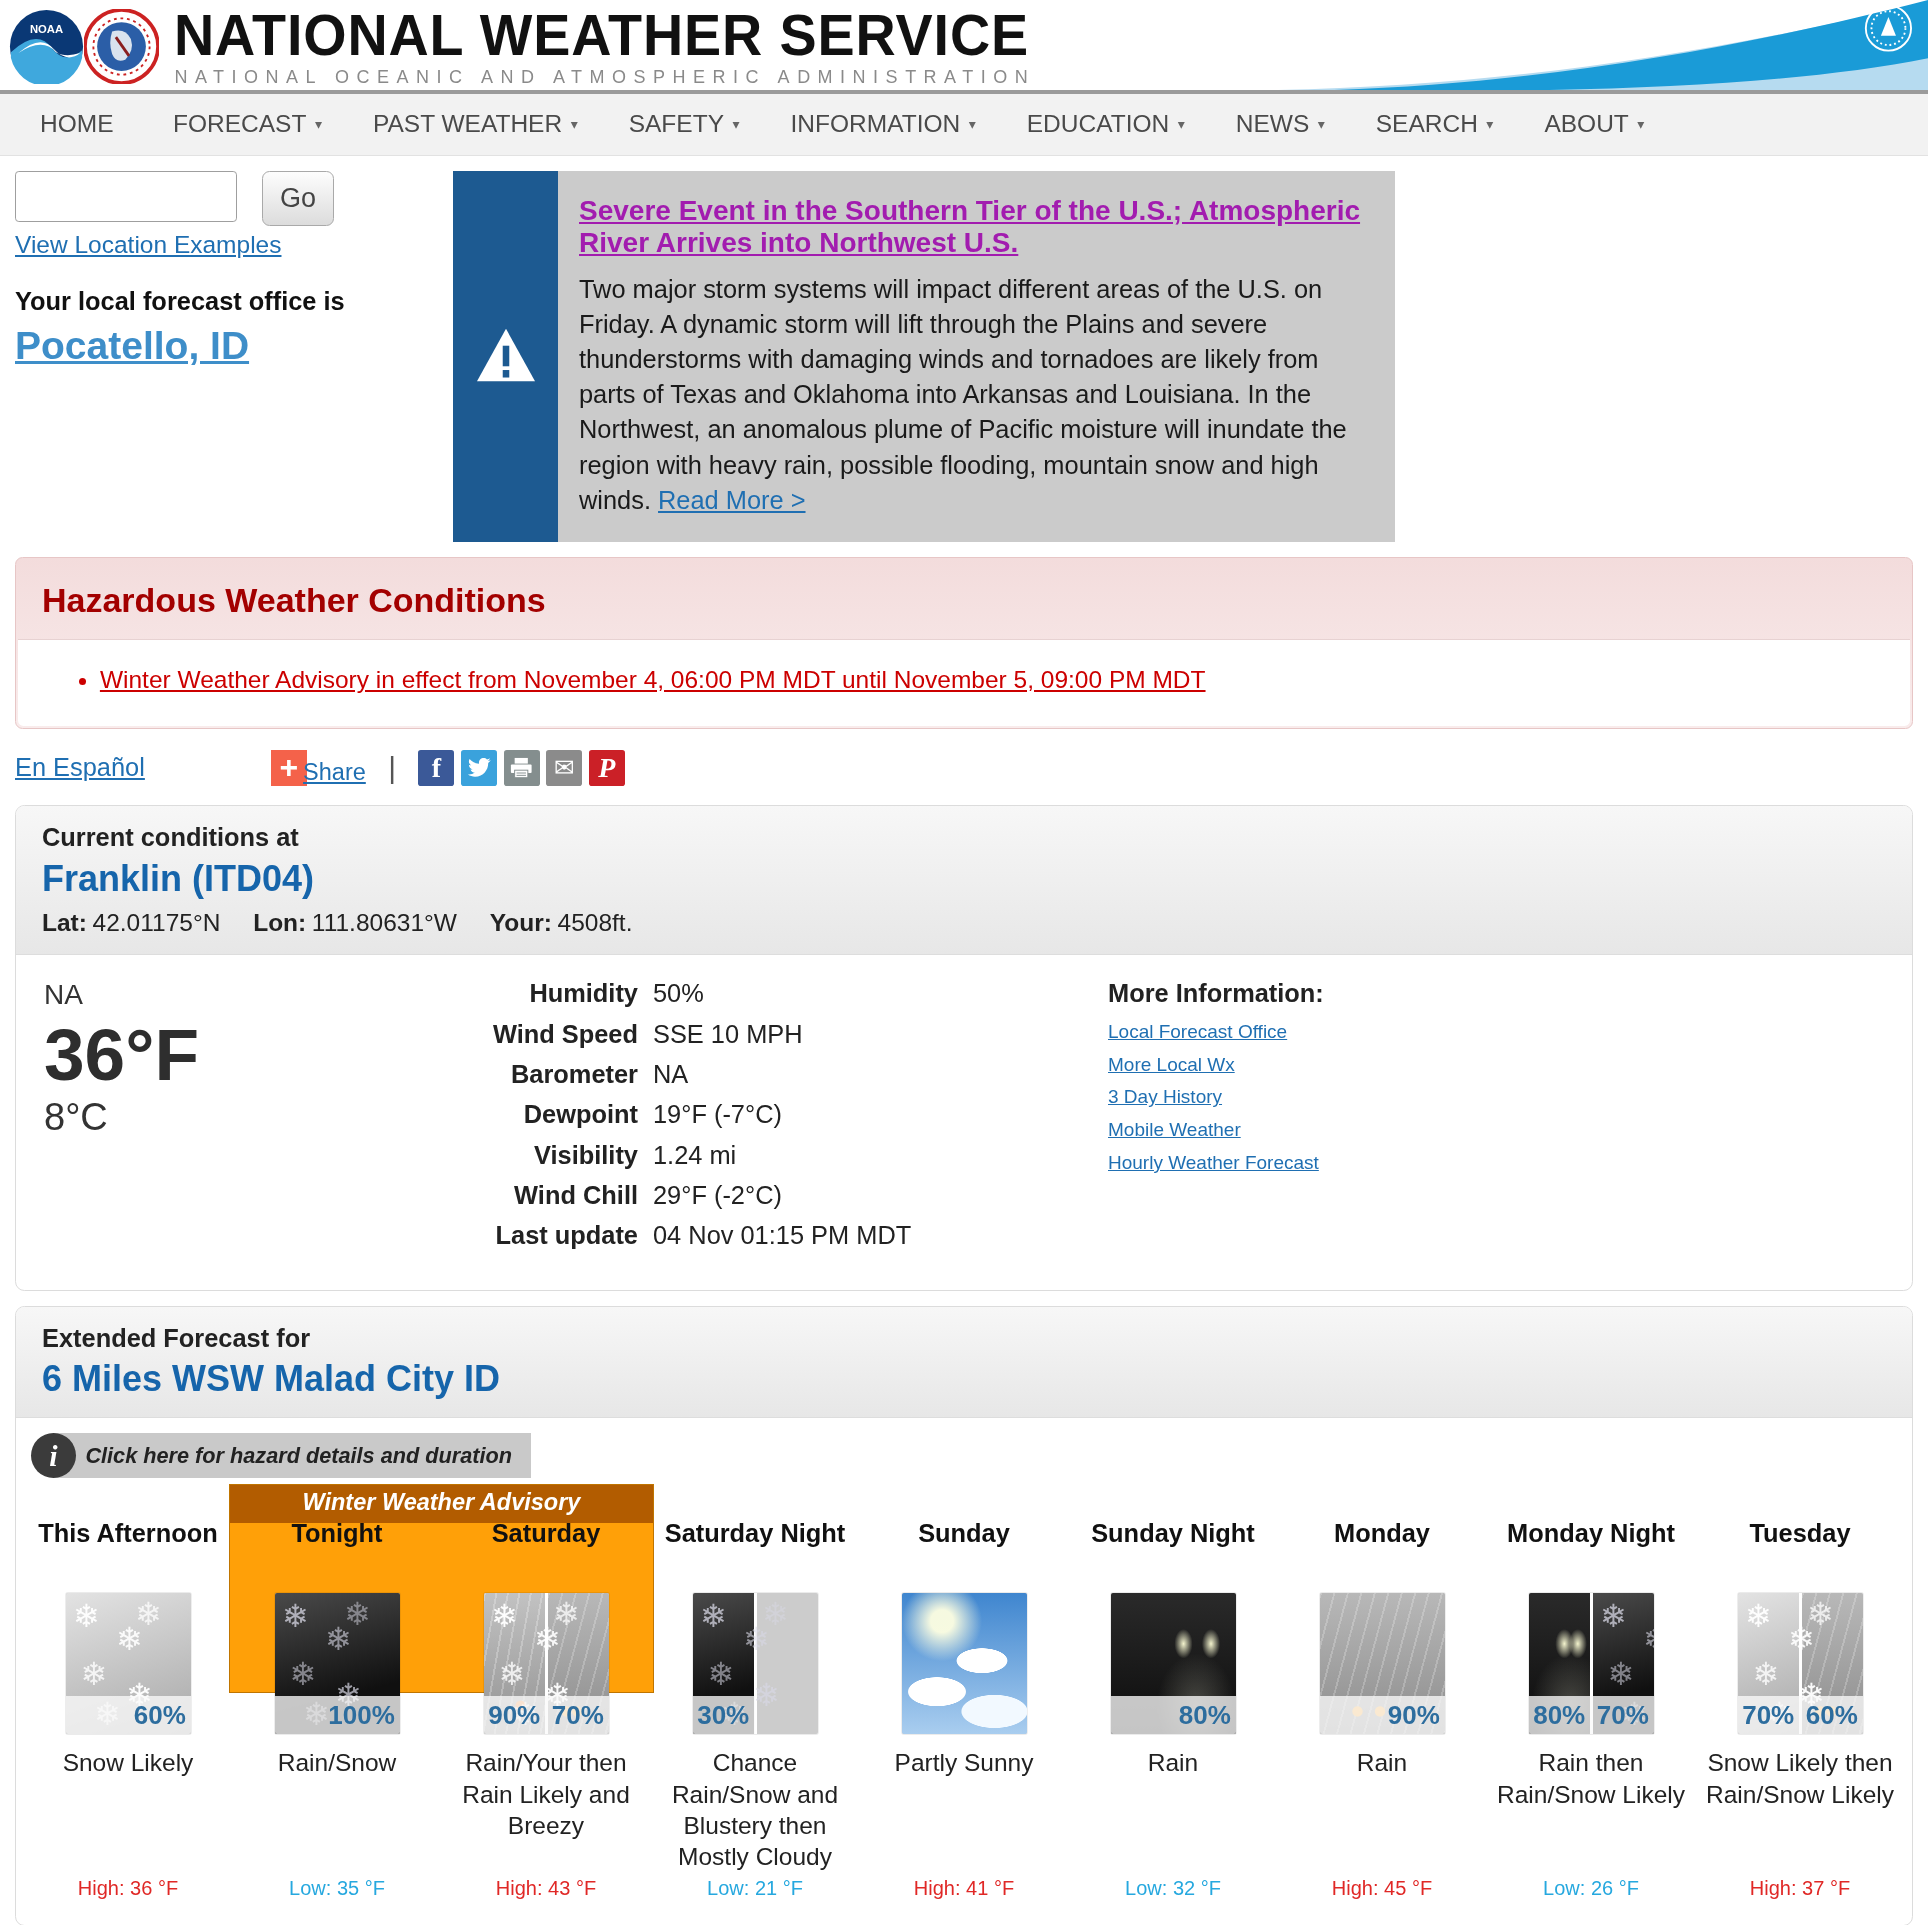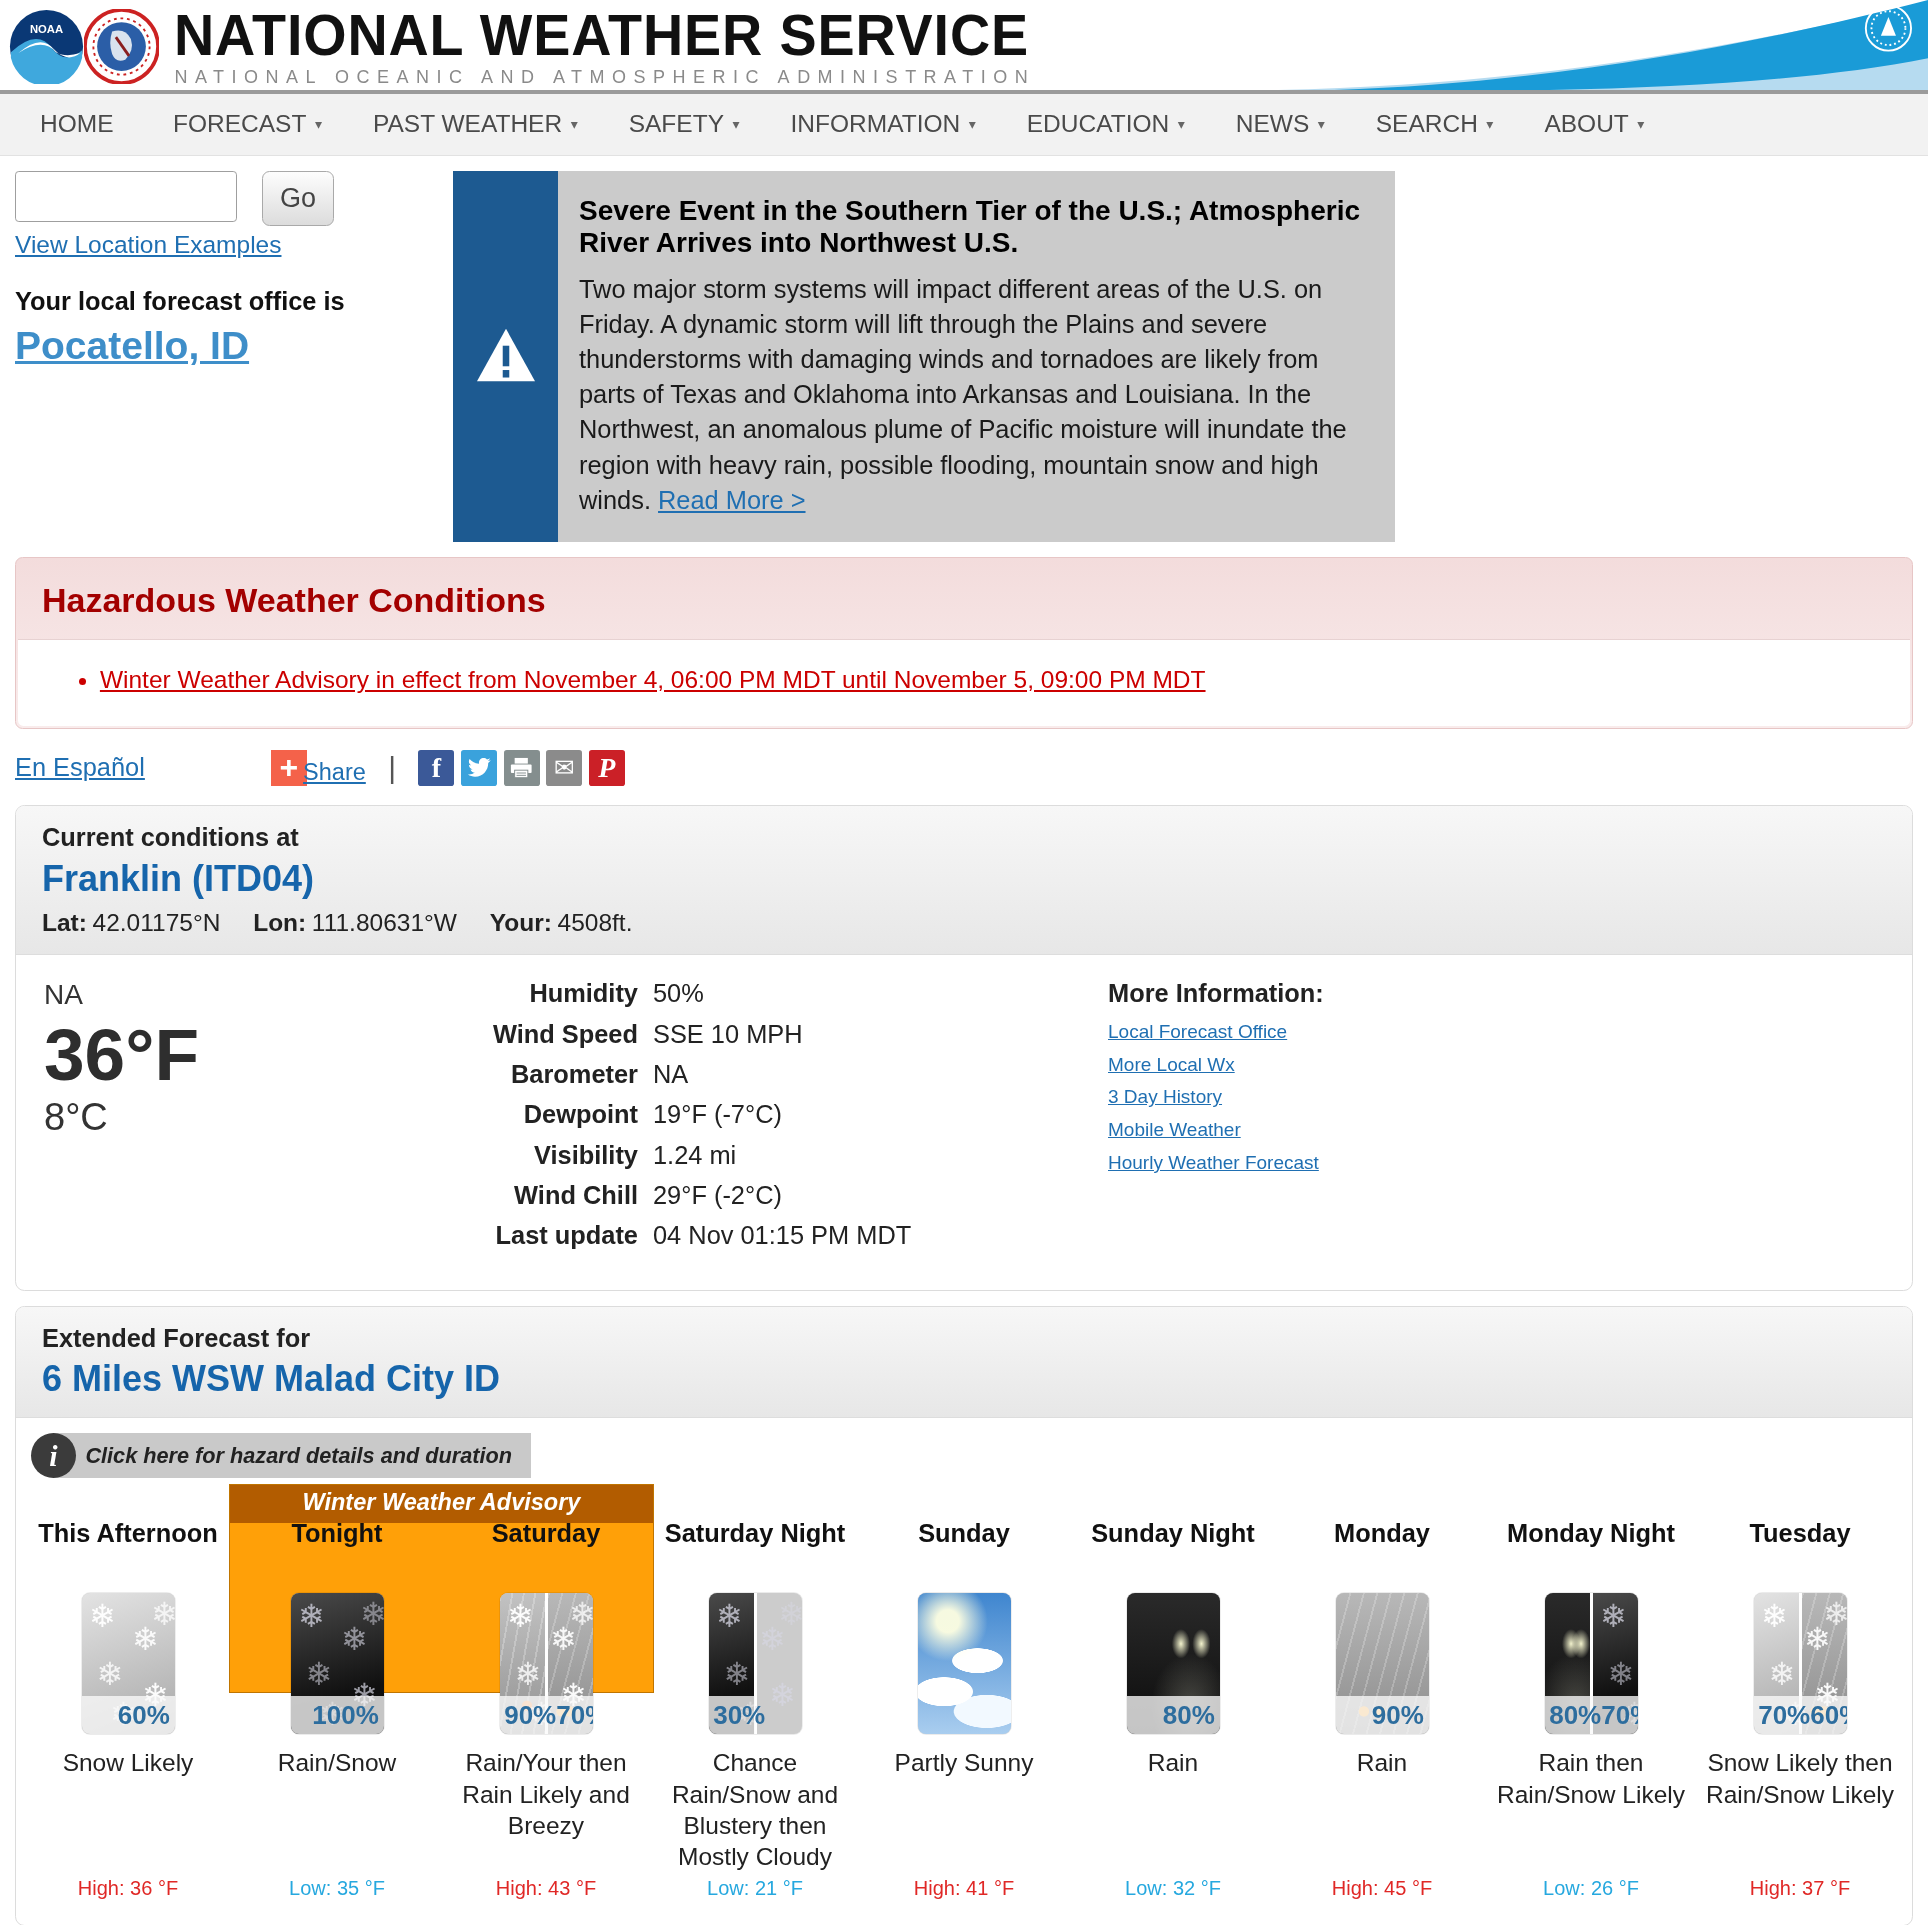--- a/index.html
+++ b/index.html
@@ -32,21 +32,21 @@
   .search-input { width:222px; height:51px; border:0.9px solid #9f9f9f; border-radius:3.8px; font-size:24.5px; padding:0 9.4px; }
   .go-btn { margin-left:25px; width:72px; height:55px; border:0.9px solid #a9a9a9; border-radius:7.5px;
     background:linear-gradient(#fdfdfd,#dcdcdc); font-size:27px; color:#444; font-family:inherit; cursor:pointer; }
   .examples-link { display:inline-block; margin-top:5.6px; font-size:24.5px; color:#1f6fb2; text-decoration:underline; }
   .office-label { margin-top:28px; font-size:25.4px; font-weight:bold; color:#111; }
   .office-link { display:inline-block; margin-top:7.5px; font-size:39px; font-weight:bold; color:#3e8ec9; text-decoration:underline; }
 
   .alert-banner { display:flex; width:942px; min-height:241px; }
   .alert-icon-box { width:105px; background:#1d5a91; display:flex; align-items:center; justify-content:center; }
   .alert-body { flex:1; background:#cbcbcb; padding:24.5px 28px 24.5px 21px; }
-  .alert-title { font-size:28px; font-weight:bold; color:#000000; margin-bottom:13px; }
+  .alert-title { font-size:28px; font-weight:bold; color:#a21caf; margin-bottom:13px;text-decoration:underline; }
   .alert-text { font-size:25.4px; line-height:1.38; color:#1a1a1a; display:inline; }
   .read-more { font-size:25.4px; color:#1f6fb2; text-decoration:underline; }
 
   
   .hazard-box { margin:0 15px; border:1.9px solid #e7c6c6; border-radius:7.5px; background:linear-gradient(#f3dcdc,#f9ecec); overflow:hidden; }
   .hazard-heading { font-size:34px; font-weight:bold; color:#a30000; padding:22.6px 26px 19px; }
   .hazard-list-wrap { background:#fff; border-top:0.9px solid #e7d2d2; margin:0 1.9px 1.9px; border-radius:0 0 5.6px 5.6px; padding:26px 26px 32px 56px; }
   .hazard-list li { font-size:24.5px; color:#cc0000; margin-left:26px; }
   .hazard-list a { color:#cc0000; text-decoration:underline; }
 
@@ -92,21 +92,21 @@
   .info-circle { width:45px; height:45px; border-radius:50%; background:#3b3b3b; color:#fff; display:flex; align-items:center; justify-content:center;
     font-family:"Liberation Serif",serif; font-style:italic; font-weight:bold; font-size:30px; position:relative; z-index:1; }
   .hazard-btn-label { background:#c9c9c9; padding:9.4px 19px 9.4px 32px; margin-left:-22.6px; font-style:italic; font-weight:bold; font-size:21.7px; color:#222; }
 
   .periods { position:relative; display:grid; grid-template-columns:repeat(9,1fr); padding:32px 7.5px 24.5px; margin-top:5.6px; }
   .advisory-overlay { position:absolute; top:0; left:calc(7.5px + (100% - 15px)/9 - 3.8px); width:calc((100% - 15px)*2/9 + 7.5px); height:209px;
     background:#ffa008; border:0.9px solid #c07500; z-index:0; }
   .advisory-head { background:#b25c00; color:#fff; font-style:italic; font-weight:bold; font-size:23.5px; text-align:center; padding:4.7px 0 6.6px; }
   .pcell { position:relative; z-index:1; text-align:center; padding:0 3.8px; }
   .pname { font-weight:bold; font-size:25.4px; line-height:1.35; min-height:72px; color:#111; }
-  .wicon { width:93px; height:141px; margin:5.6px auto 3.8px; position:relative; border-radius:8px; overflow:hidden; display:flex; background:#ccc; box-shadow:0 0 0 0.9px rgba(0,0,0,.08); }
+  .wicon { width:125px; height:141px; margin:5.6px auto 3.8px; position:relative; border-radius:2px; overflow:hidden; display:flex; background:#ccc; box-shadow:0 0 0 0.9px rgba(0,0,0,.08); }
   .half { flex:1; position:relative; }
   .split .half.left { border-right:3.8px solid #fff; }
   .pop { position:absolute; left:0; right:0; bottom:0; height:38px; background:rgba(250,250,250,.78);
     display:flex; justify-content:space-between; align-items:center; padding:0 4.7px; font-weight:bold; font-size:26px; color:#2d6d9e; z-index:2; }
   .strip-left .pop { right:50%; }
   .desc { font-size:24.5px; line-height:1.28; min-height:130px; margin-top:13px; color:#222; }
   .temp { font-size:20px; font-weight:normal; }
   .temp.high { color:#e02826; }
   .temp.low { color:#26a8df; }
 

